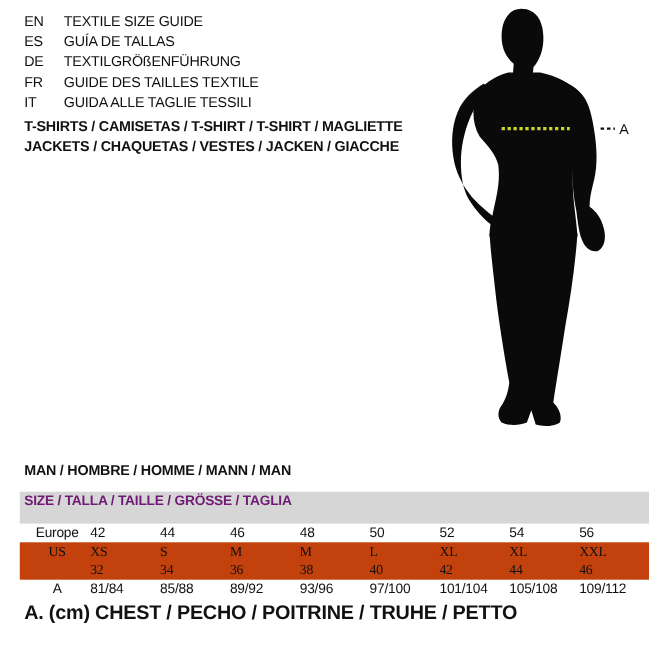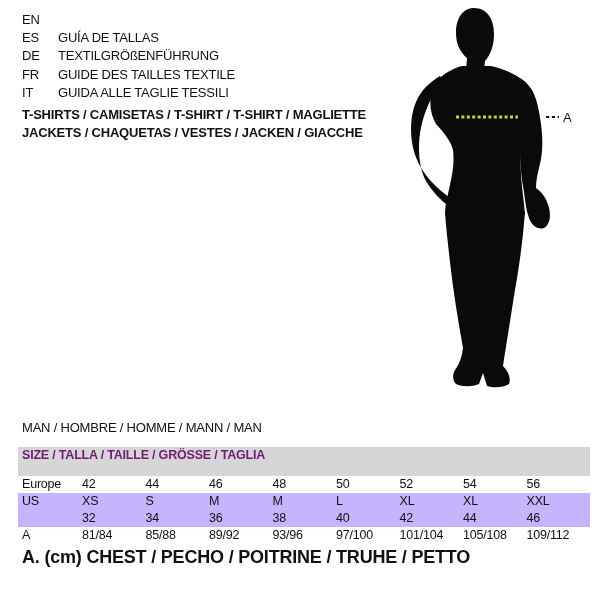--- a/index.html
+++ b/index.html
@@ -54,21 +54,21 @@
     font-family: "Liberation Sans", sans-serif;
     font-size: 13px;
   }
 
   
   .man-title {
     position: absolute;
     left: 22px;
     top: 420px;
     font-size: 13px;
-    font-weight: 400;
+    font-weight: 700;
     letter-spacing: -0.2px;
     white-space: nowrap;
   }
 
   
   .size-table {
     position: absolute;
     left: 18px;
     top: 447px;
     width: 572px;
@@ -83,41 +83,42 @@
     color: #701a75;
     white-space: nowrap;
     font-weight: bold;
   }
   .size-row {
     display: grid;
     grid-template-columns: 64px repeat(8, 1fr);
     height: 17px;
     line-height: 17px;
   }
-  .size-row.stripe { background: #c4b5fd; }
-  .size-row .row-label { padding-left: 4px; text-align: left; }
+  .size-row.stripe { background: #c2410c; font-family: Liberation Serif, serif; }
+  .size-row .row-label { padding-left: 4px; text-align: center; }
   .size-row .cell { }
 
   
   .footer-note {
     position: absolute;
     left: 22px;
     top: 547px;
     font-size: 18px;
     font-weight: 700;
     letter-spacing: -0.2px;
     white-space: nowrap;
   }
 </style>
 </head>
 <body>
 
 <div class="lang-list">
   <div class="lang-row">
     <span class="lang-code">EN</span>
+    <span class="lang-text">TEXTILE SIZE GUIDE</span>
   </div>
   <div class="lang-row">
     <span class="lang-code">ES</span>
     <span class="lang-text">GUÍA DE TALLAS</span>
   </div>
   <div class="lang-row">
     <span class="lang-code">DE</span>
     <span class="lang-text">TEXTILGRÖßENFÜHRUNG</span>
   </div>
   <div class="lang-row">

